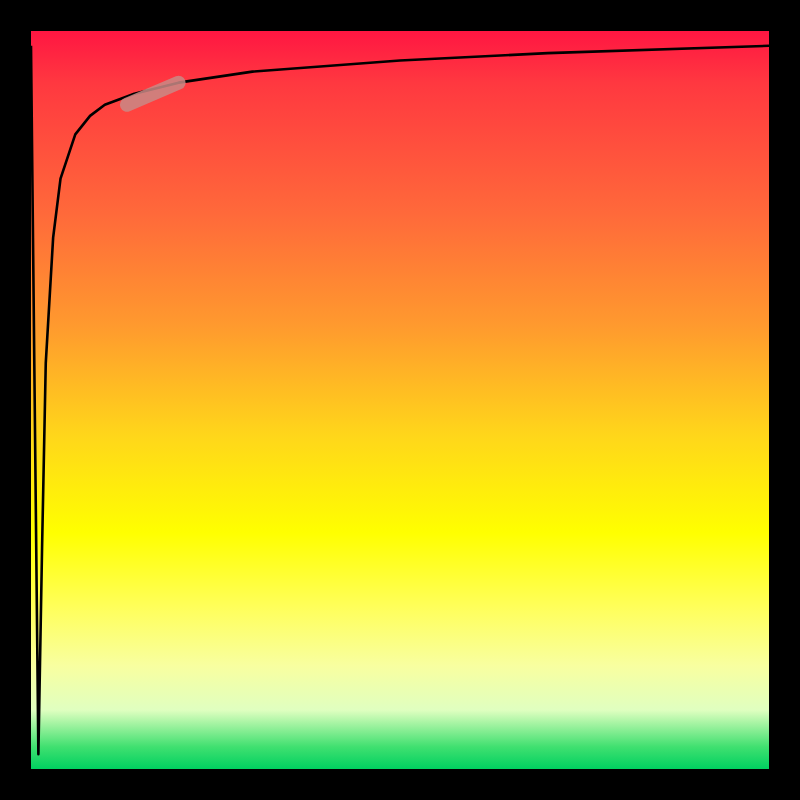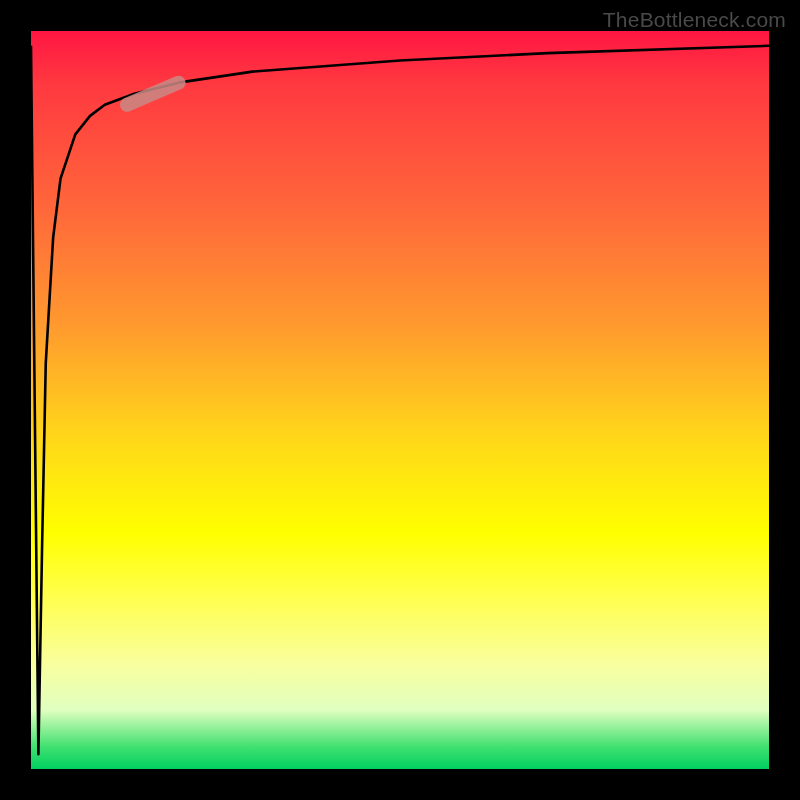--- a/index.html
+++ b/index.html
@@ -58,15 +58,14 @@
 
 <div class="chart-container">
 
   <div class="plot-area"></div>
 
   <svg class="curve-svg" viewBox="0 0 738 738" preserveAspectRatio="none">
     <path id="curve-path" fill="none" stroke="#000000" stroke-width="2.6" stroke-linejoin="round" d="M0.00 14.76 L3.69 369.00 L7.38 723.24 L11.07 516.60 L14.76 332.10 L22.14 206.64 L29.52 147.60 L44.28 103.32 L59.04 84.87 L73.80 73.80 L103.32 62.73 L147.60 51.66 L221.40 40.59 L369.00 29.52 L516.60 22.14 L738.00 14.76"></path>
     <path id="highlight-path" fill="none" stroke="#c98a86" stroke-width="14" stroke-linecap="round" opacity="0.85" d="M95.94 73.80 L147.60 51.66"></path>
   </svg>
 
-  <div class="watermark">TheBottleneck.com</div>
 
 </div>
 
 </body></html>

